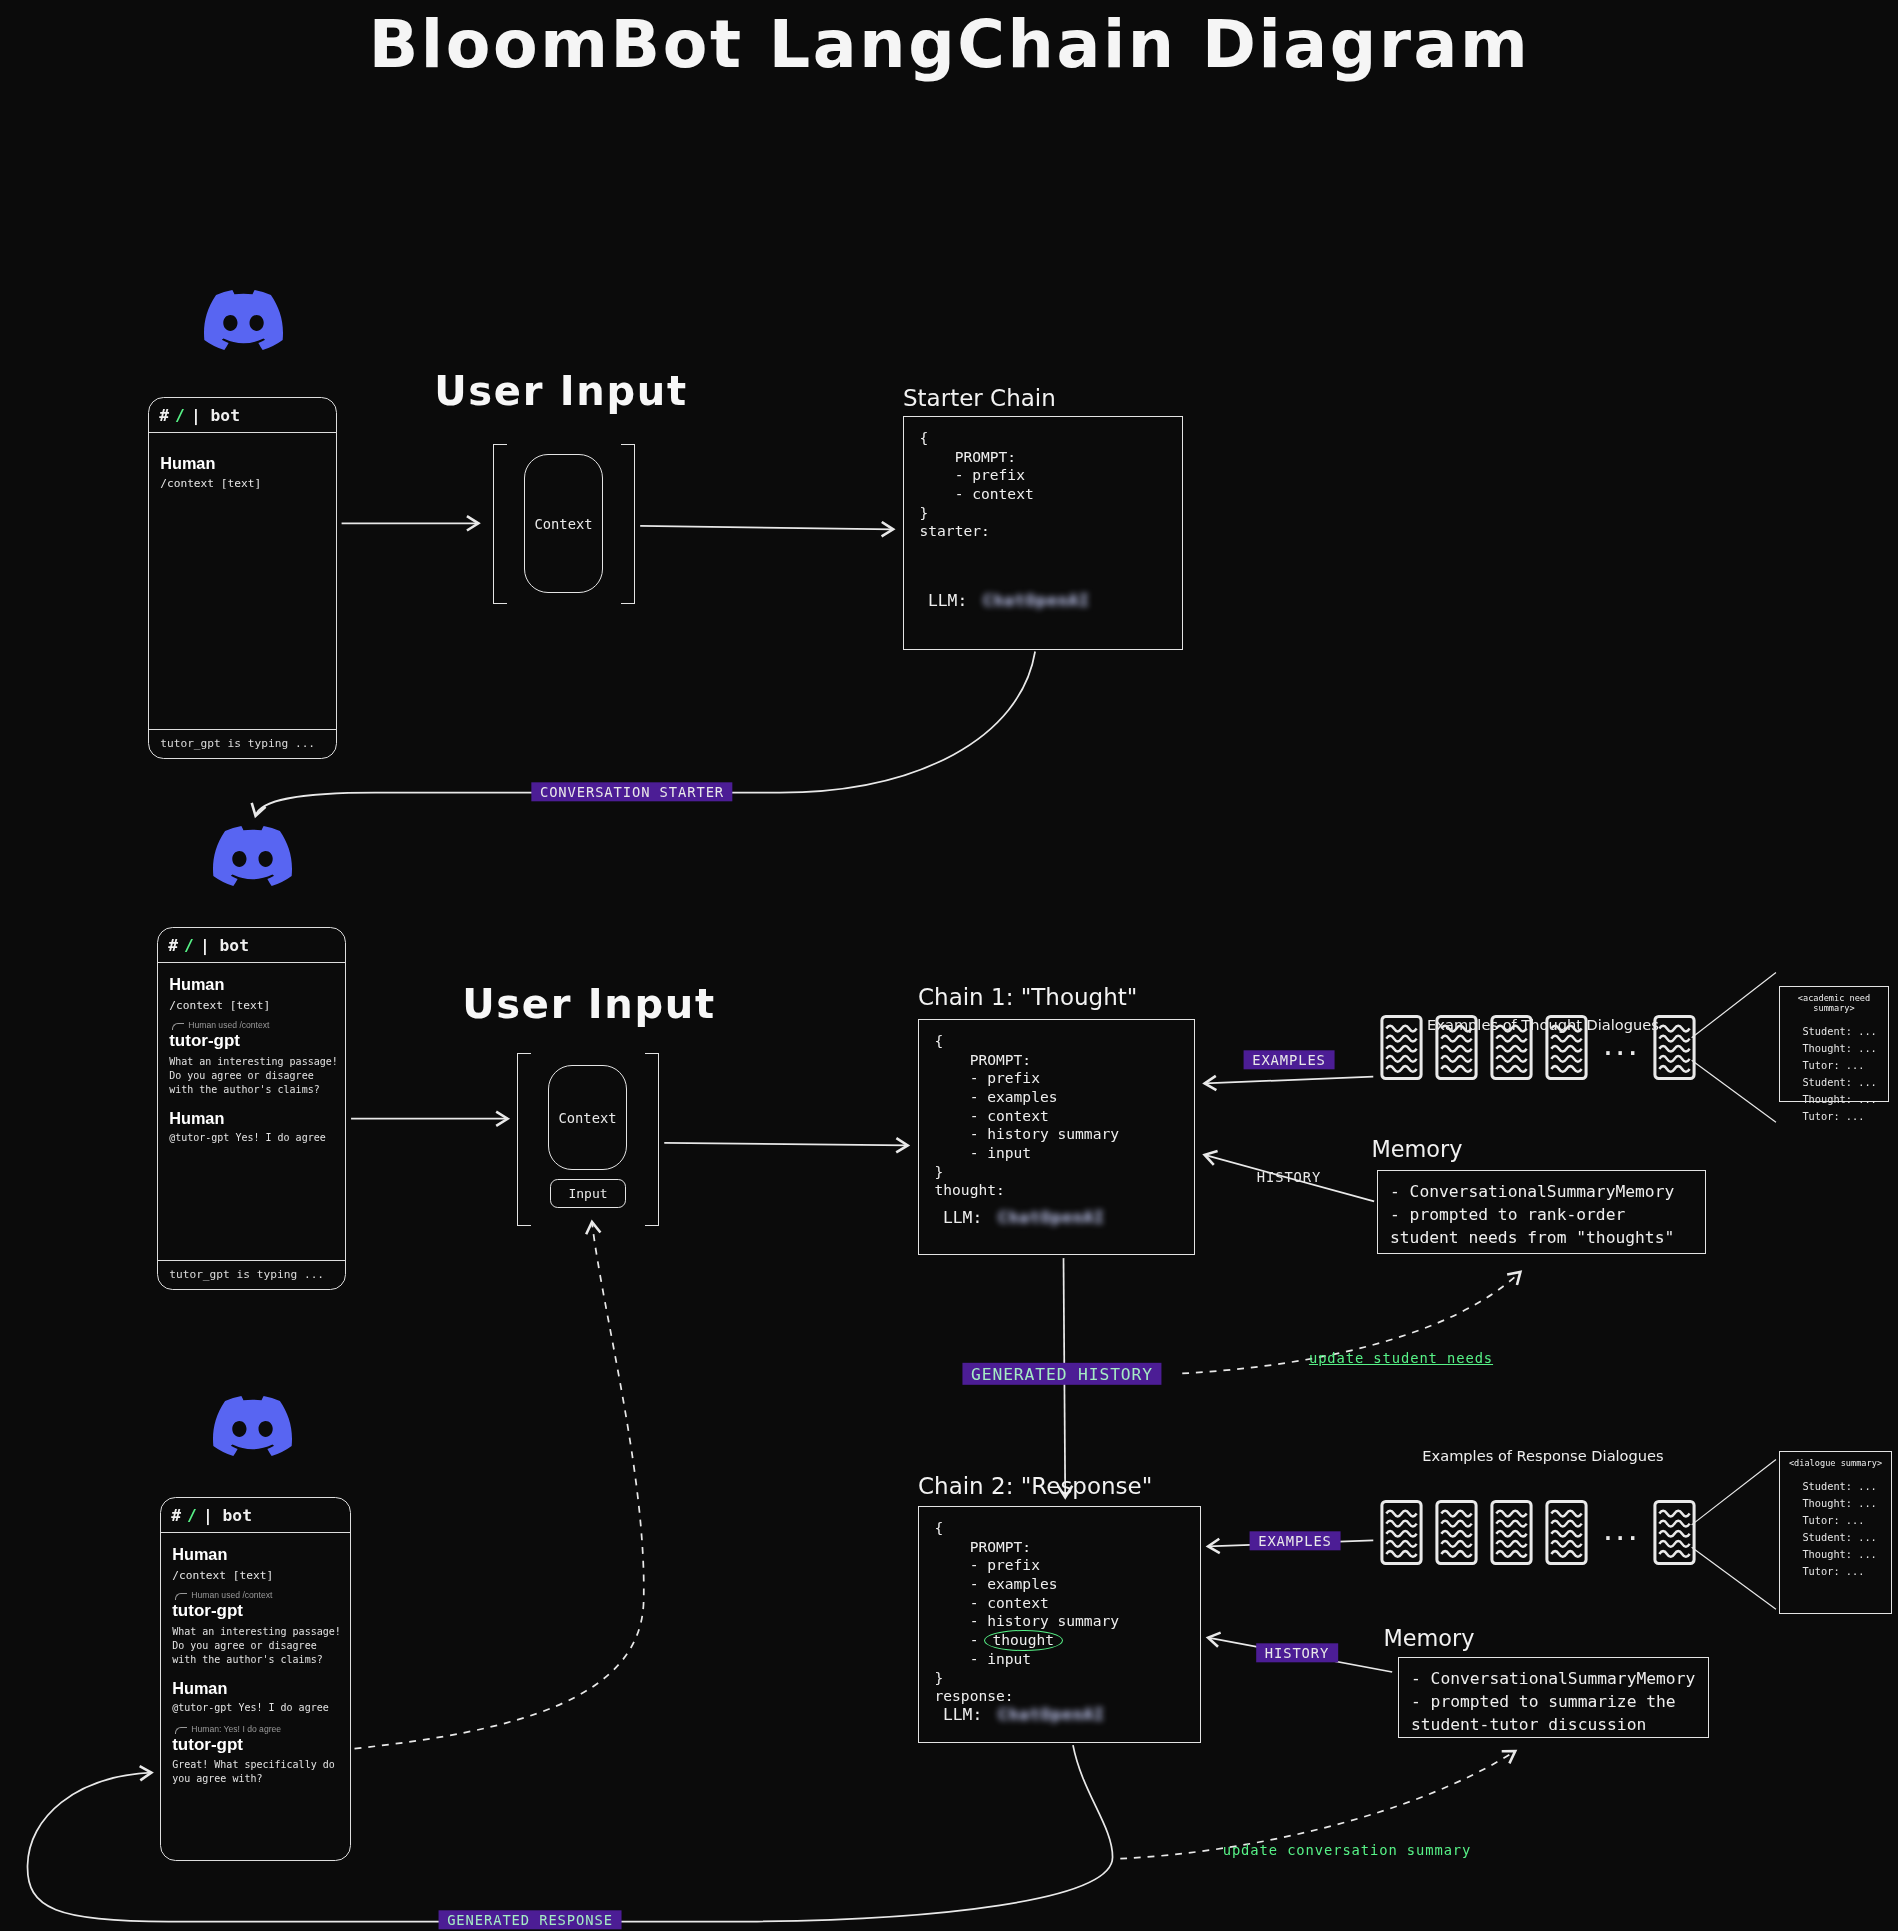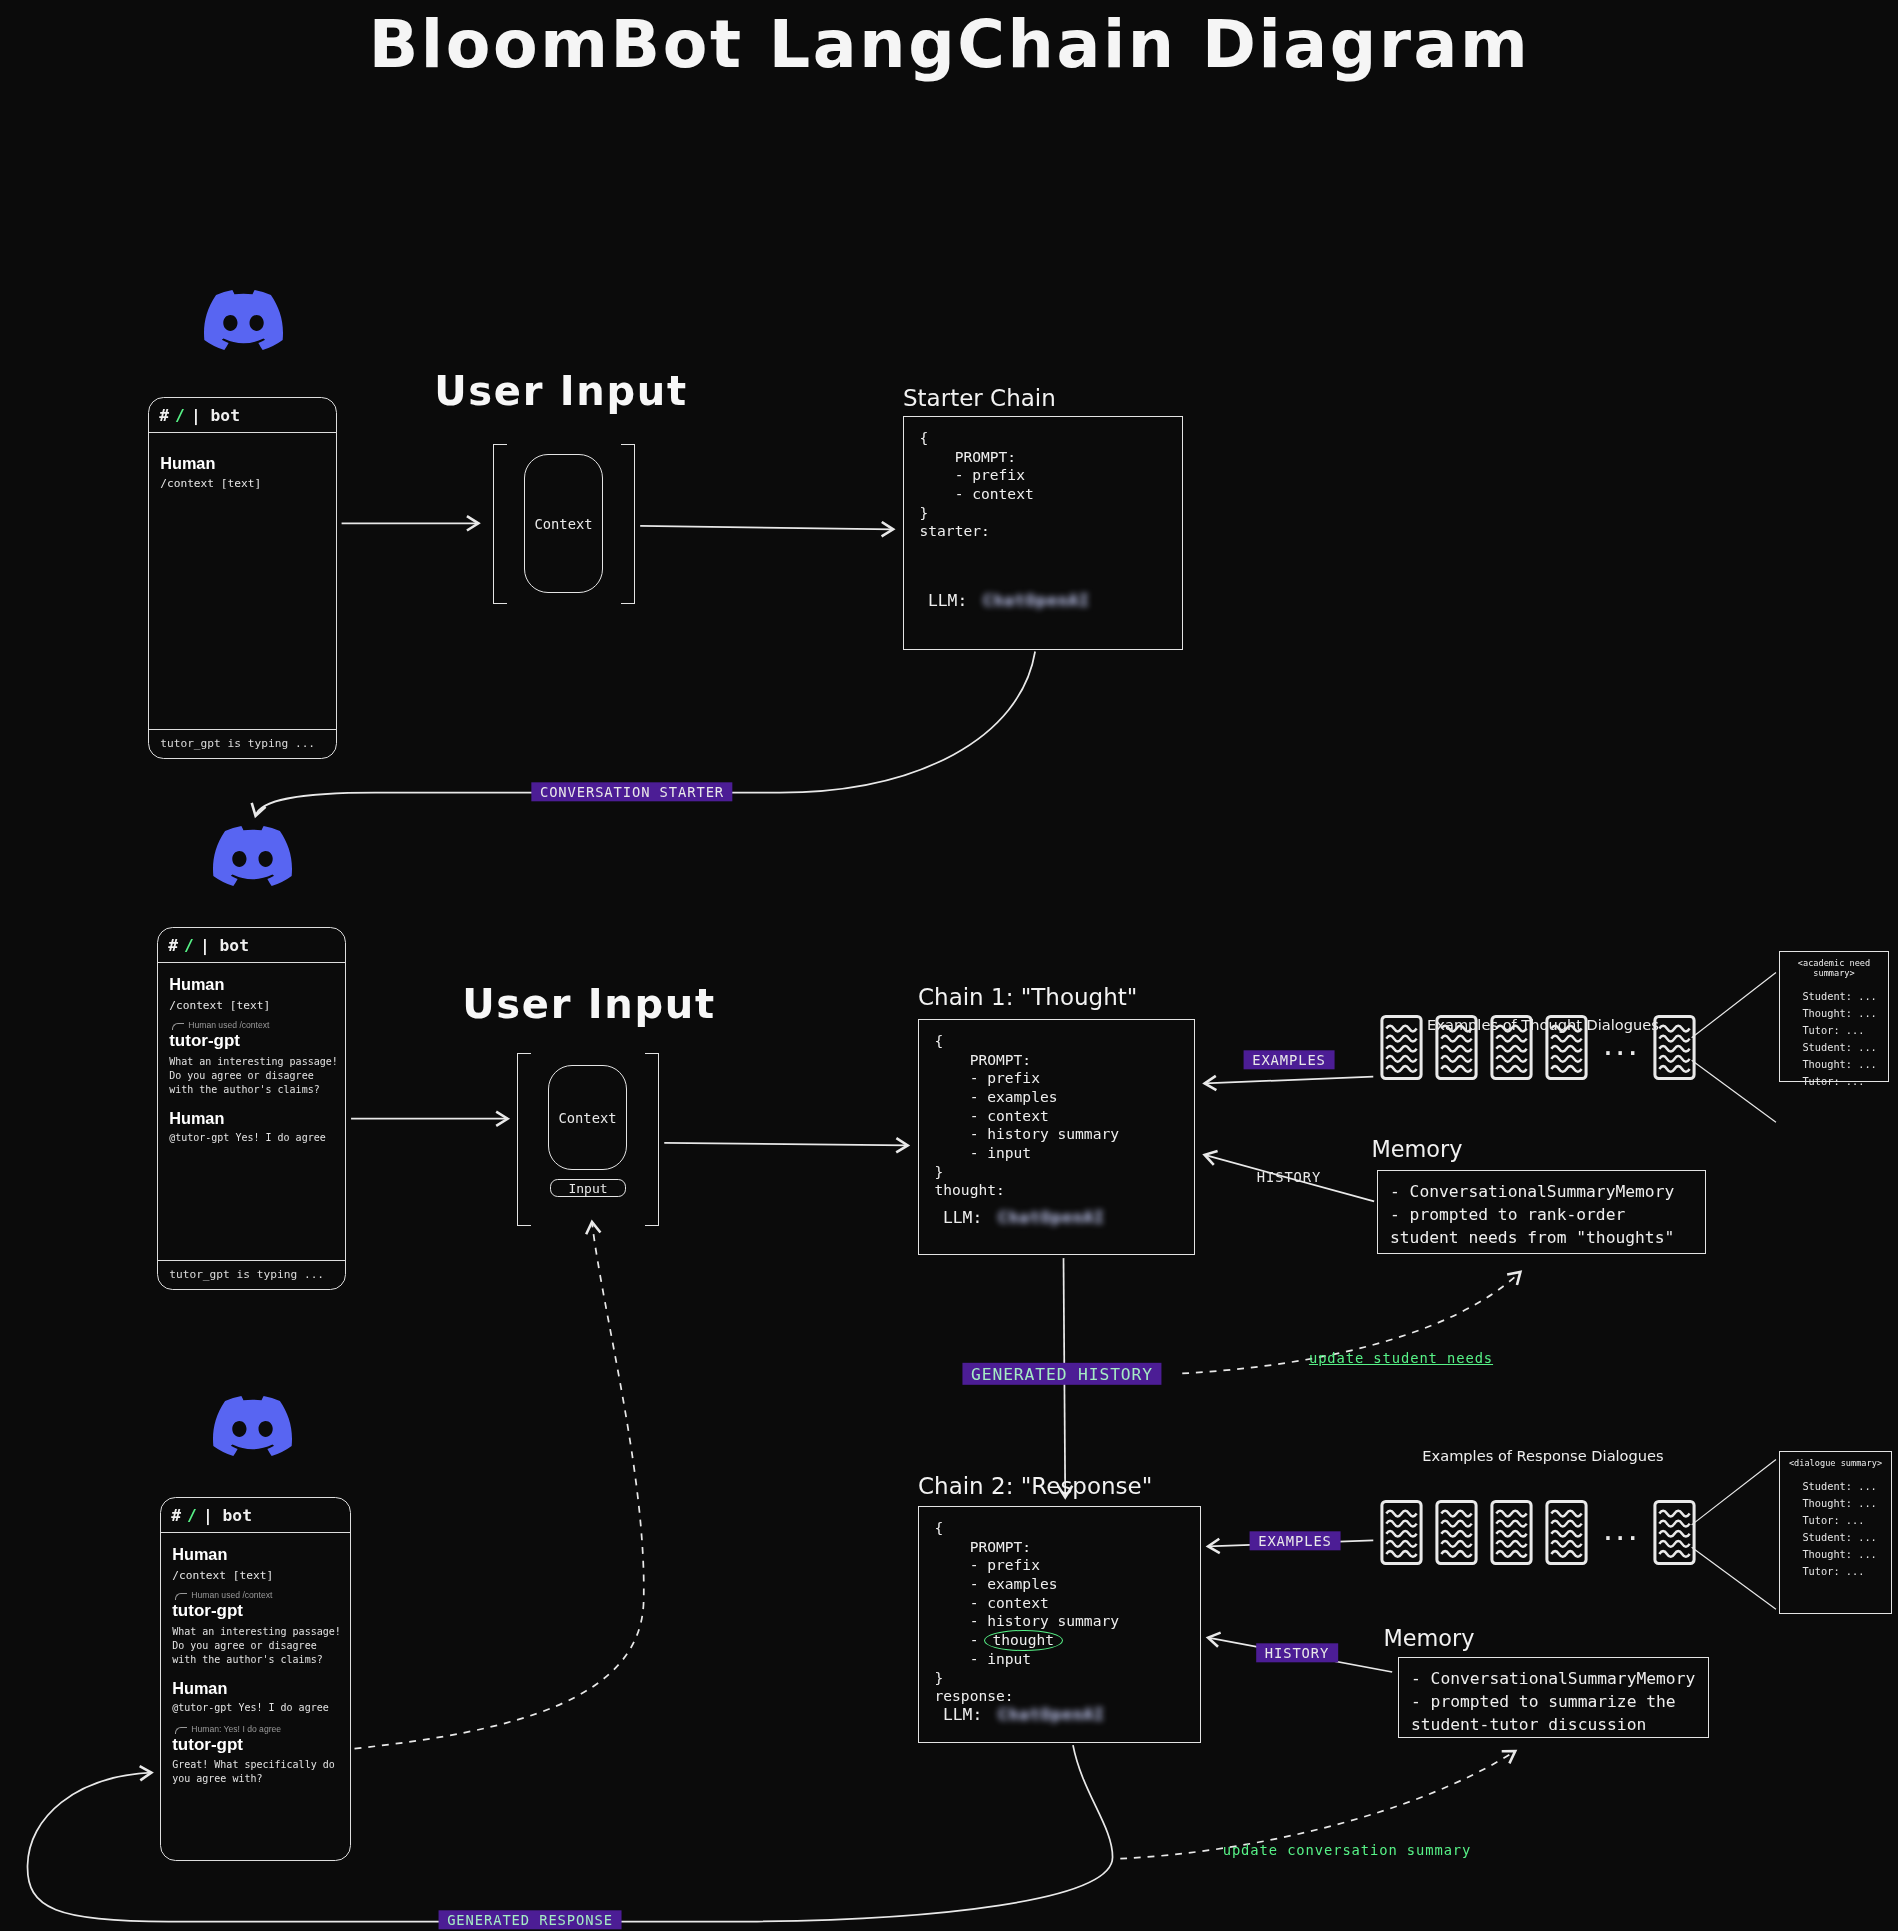--- a/index.html
+++ b/index.html
@@ -196,21 +196,21 @@
   <div class="abs" style="left:493px;top:444px;width:142px;height:160px;">
     <div class="bracket l"></div>
     <div class="bracket r"></div>
     <div class="ctx-rect" style="left:31px;top:10.3px;width:79px;height:139px;">Context</div>
   </div>
 
   <div class="abs" style="left:517px;top:1053px;width:142px;height:173px;">
     <div class="bracket l"></div>
     <div class="bracket r"></div>
     <div class="ctx-rect" style="left:31px;top:12px;width:79px;height:105px;">Context</div>
-    <div class="input-rect" style="left:33px;top:126px;width:76px;height:18px;">Input</div>
+    <div class="input-rect" style="left:33px;top:126px;width:76px;height:29px;">Input</div>
   </div>
 
   <div class="abs chain-title" style="left:903px;top:385px;">Starter Chain</div>
   <div class="abs chain-box" style="left:903px;top:416px;width:280px;height:234px;">
     <div class="pre">{
     PROMPT:
     - prefix
     - context
 }
 starter:</div>
@@ -270,21 +270,21 @@
         <use href="#doc-icon"></use>
       </svg>
     <svg class="doc" viewBox="0 0 50 78" width="43" height="67">
         <use href="#doc-icon"></use>
       </svg>
     <div class="doc-ellipsis">...</div>
     <svg class="doc" viewBox="0 0 50 78" width="43" height="67">
         <use href="#doc-icon"></use>
       </svg>
   </div>
-  <div class="abs panel" style="left:1779px;top:951px;width:110px;height:131px;">
+  <div class="abs panel" style="left:1779px;top:986px;width:110px;height:116px;">
     <div class="panel-header">&lt;academic need summary&gt;</div>
     <div class="panel-body pre">Student: ...
 Thought: ...
 Tutor: ...
 Student: ...
 Thought: ...
 Tutor: ...</div>
   </div>
 
   <div class="abs memory-title" style="left:1417px;top:1149px;">Memory</div>

